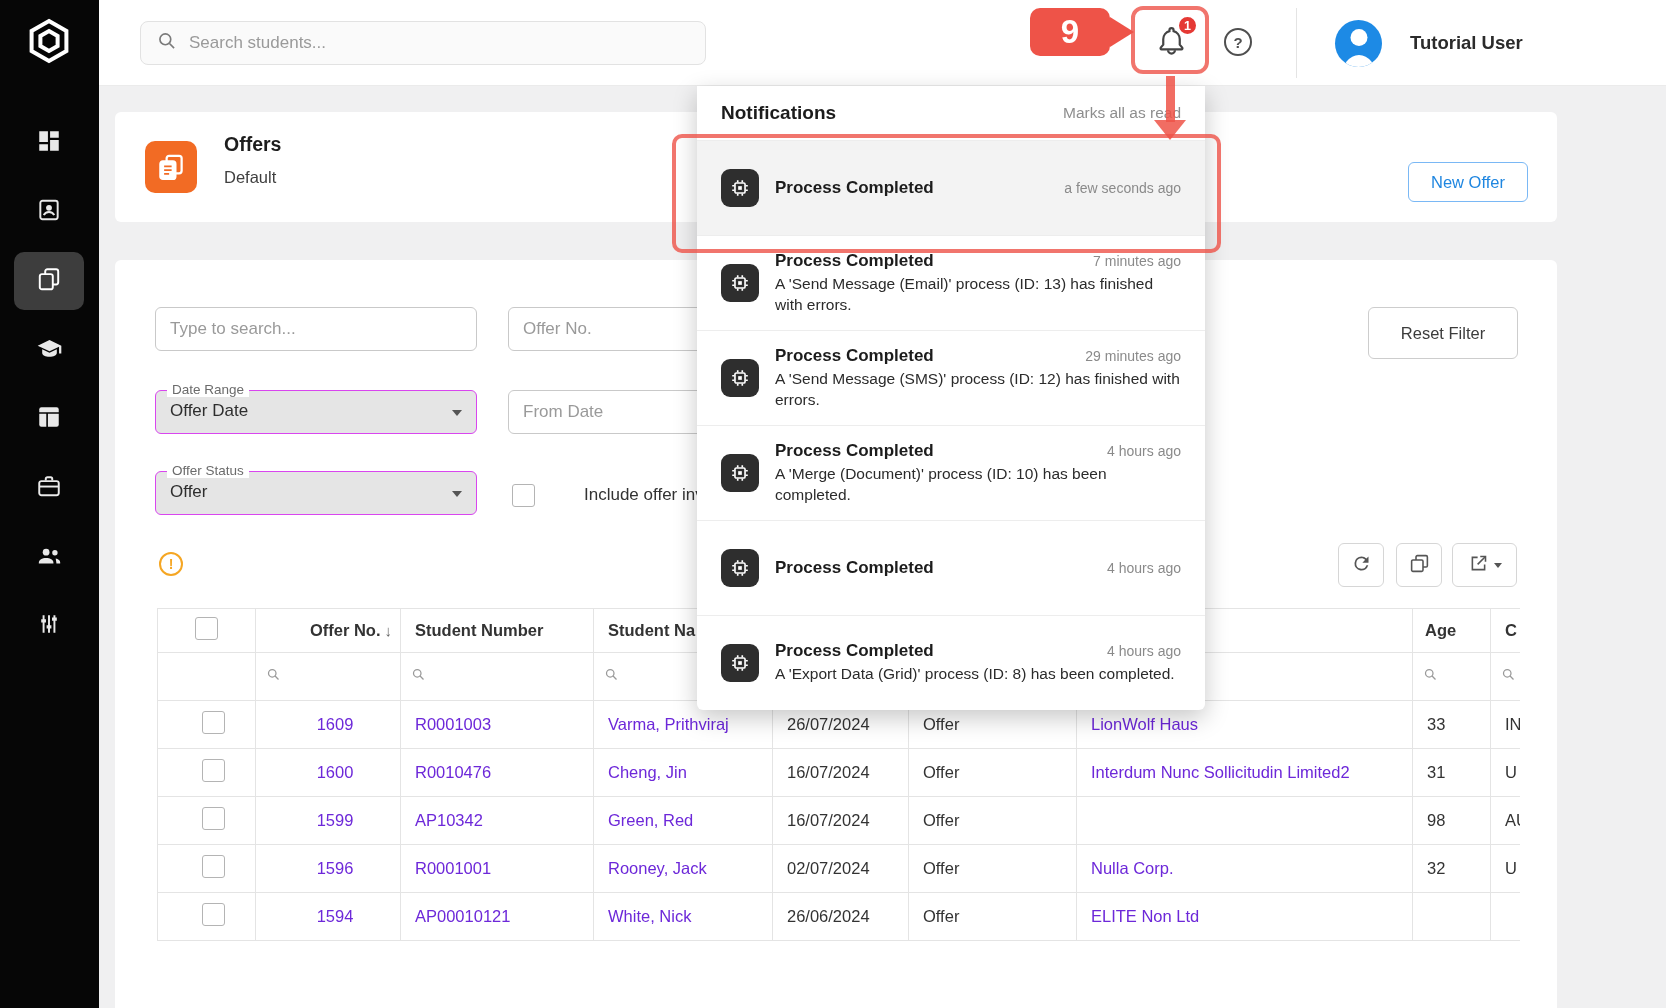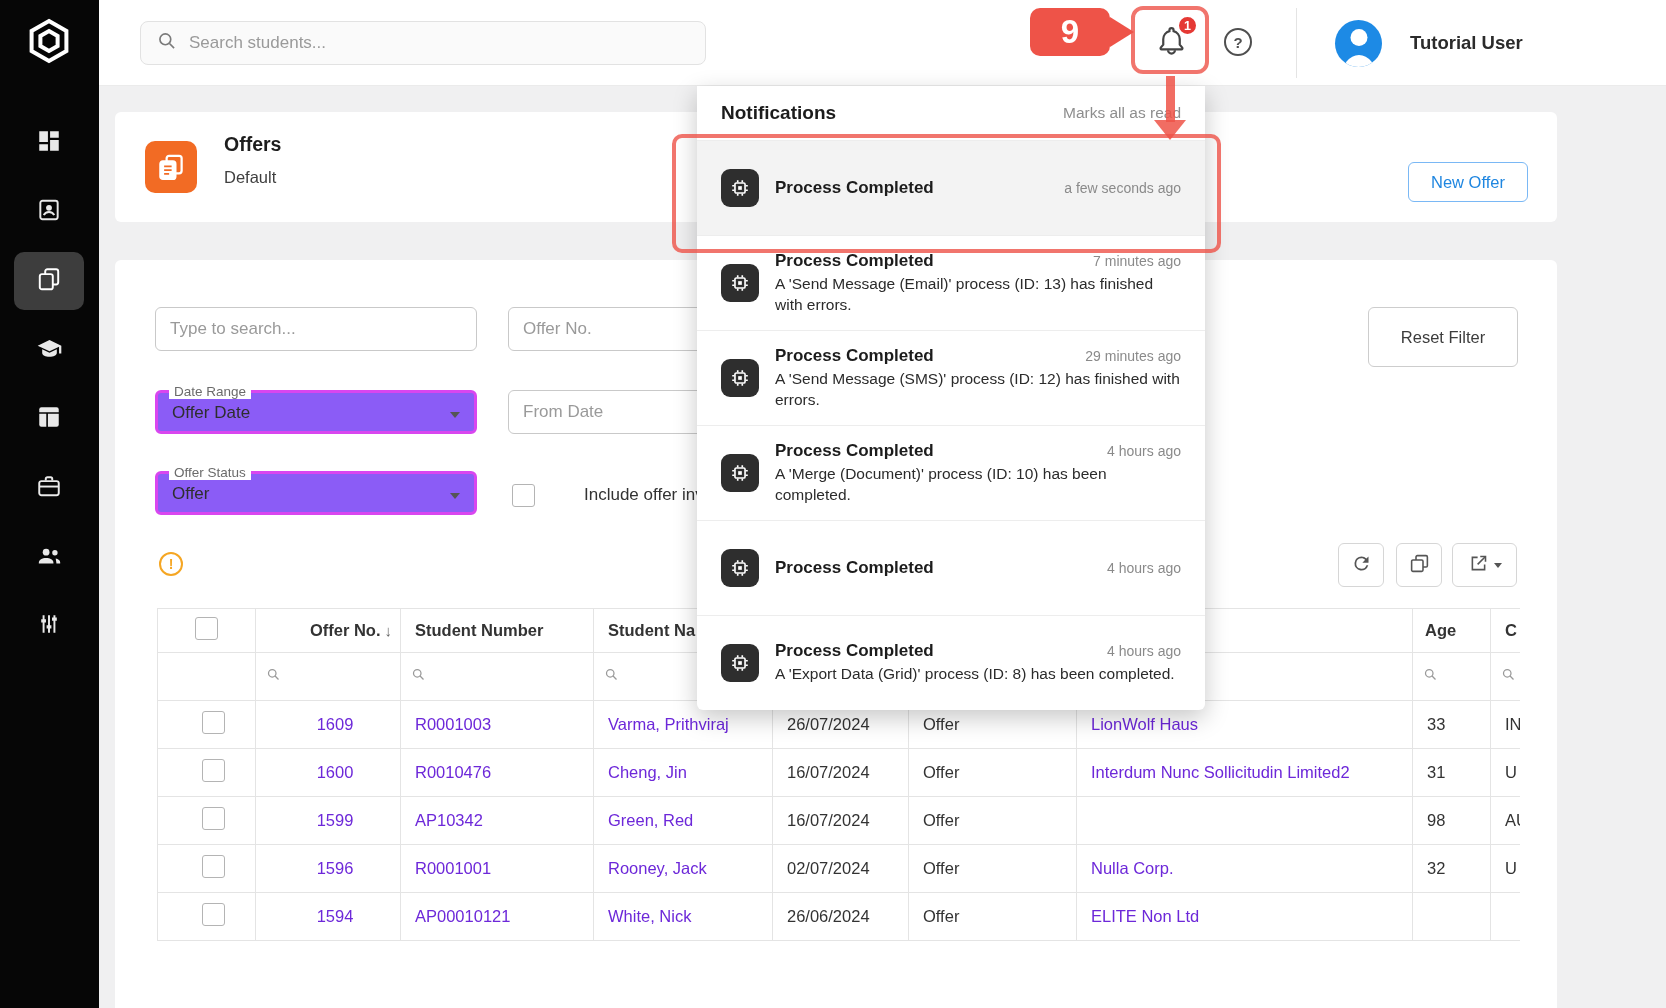--- a/index.html
+++ b/index.html
@@ -29,22 +29,22 @@
   
   .header-card { position:absolute; left:115px; top:112px; width:1442px; height:110px; background:#fff; border-radius:6px; z-index:5; }
   .offers-icon { position:absolute; left:30px; top:29px; width:52px; height:52px; background:#f26b24; border-radius:10px; display:flex; align-items:center; justify-content:center; }
   .page-title { position:absolute; left:109px; top:21px; font-size:19.5px; font-weight:bold; color:#1d1d1d; }
   .page-subtitle { position:absolute; left:109px; top:56px; font-size:16.5px; color:#3f3f3f; }
   .new-offer-btn { position:absolute; right:29px; top:50px; height:40px; padding:0 22px; background:#fff; border:1px solid #7ab8f5; border-radius:6px; color:#1f86e0; font-size:16.5px; font-family:inherit; display:flex; align-items:center; cursor:pointer; }
 
   .filter-card { position:absolute; left:115px; top:260px; width:1442px; height:760px; background:#fff; border-radius:6px; z-index:5; }
   .txt-input { position:absolute; height:44px; border:1px solid #c9c9c9; border-radius:6px; background:#fff; padding:0 14px; font-family:inherit; font-size:17px; color:#333; outline:none; }
   .txt-input::placeholder { color:#9a9a9a; }
-  .reset-btn { position:absolute; left:1253px; top:47px; width:150px; height:60px; background:#fff; border:1px solid #cdcdcd; border-radius:6px; font-family:inherit; font-size:16.5px; color:#3c3c3c; cursor:pointer; }
-  .select-field { position:absolute; width:322px; height:44px; border:3px solid #d946ef; border-radius:6px; background:#8b5cf6; cursor:pointer; }
+  .reset-btn { position:absolute; left:1253px; top:47px; width:150px; height:52px; background:#fff; border:1px solid #cdcdcd; border-radius:6px; font-family:inherit; font-size:16.5px; color:#3c3c3c; cursor:pointer; }
+  .select-field { position:absolute; width:322px; height:44px; border:1px solid #d946ef; border-radius:6px; background:#e5e5e5; cursor:pointer; }
   .select-field .flabel { position:absolute; top:-9px; left:11px; background:#fff; padding:0 5px; font-size:13.5px; color:#6b6b6b; }
   .select-field .fvalue { position:absolute; left:14px; top:10px; font-size:17px; color:#2e2e2e; }
   .caret { position:absolute; right:14px; top:19px; width:0; height:0; border-left:5.5px solid transparent; border-right:5.5px solid transparent; border-top:6px solid #555; }
   .checkbox-row { position:absolute; left:397px; top:220px; height:30px; display:flex; align-items:center; gap:21px; }
   .cbx { display:inline-block; width:23px; height:23px; border:1.6px solid #b4b4b4; border-radius:3px; background:#fff; cursor:pointer; }
   .checkbox-row .lbl { font-size:17px; color:#333;margin-left:28px; }
   .info-icon { position:absolute; left:44px; top:292px; width:24px; height:24px; border:2.2px solid #f5a623; border-radius:50%; color:#f5a623; font-size:14px; font-weight:bold; display:flex; align-items:center; justify-content:center; }
   .tb-btn { position:absolute; top:283px; height:44px; background:#fff; border:1px solid #d6d6d6; border-radius:6px; display:flex; align-items:center; justify-content:center; gap:5px; cursor:pointer; }
   .tb-refresh { left:1223px; width:46px; }
   .tb-copy { left:1281px; width:46px; }

